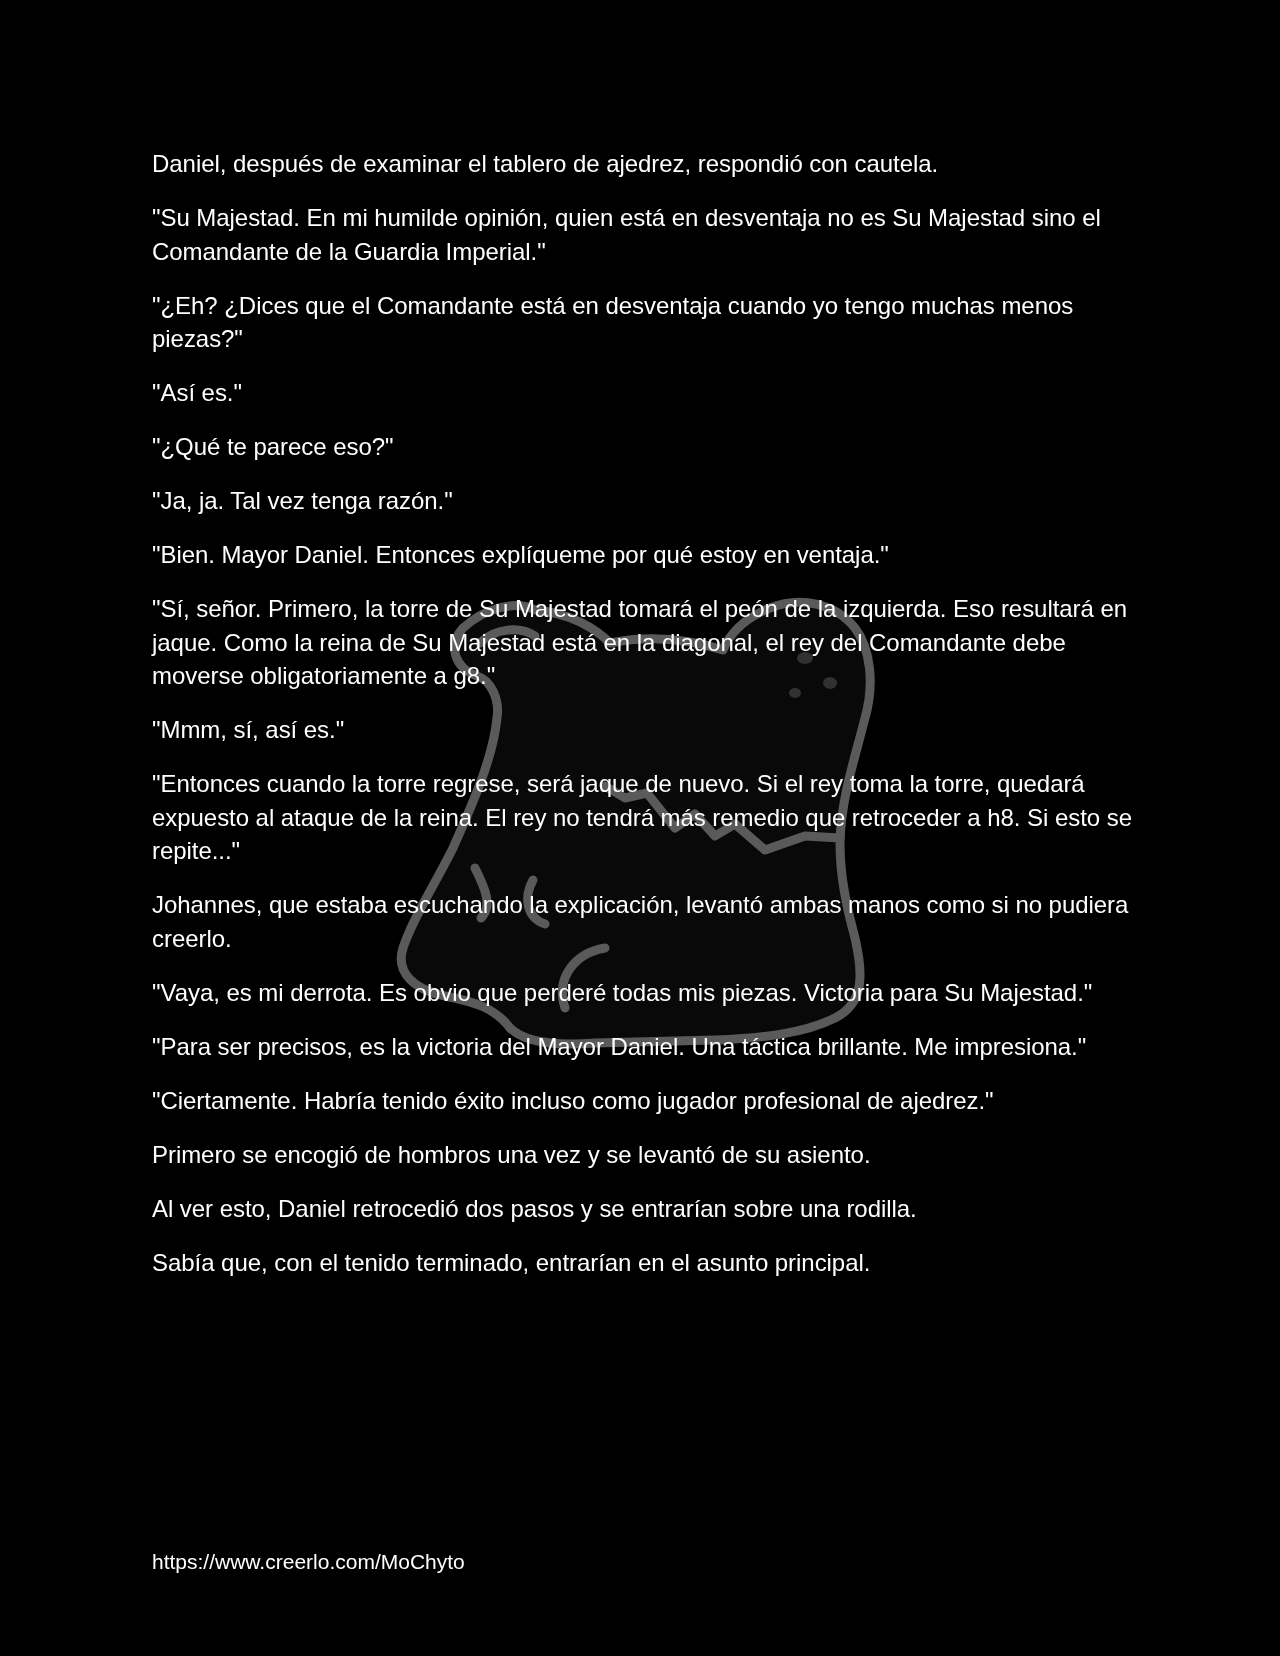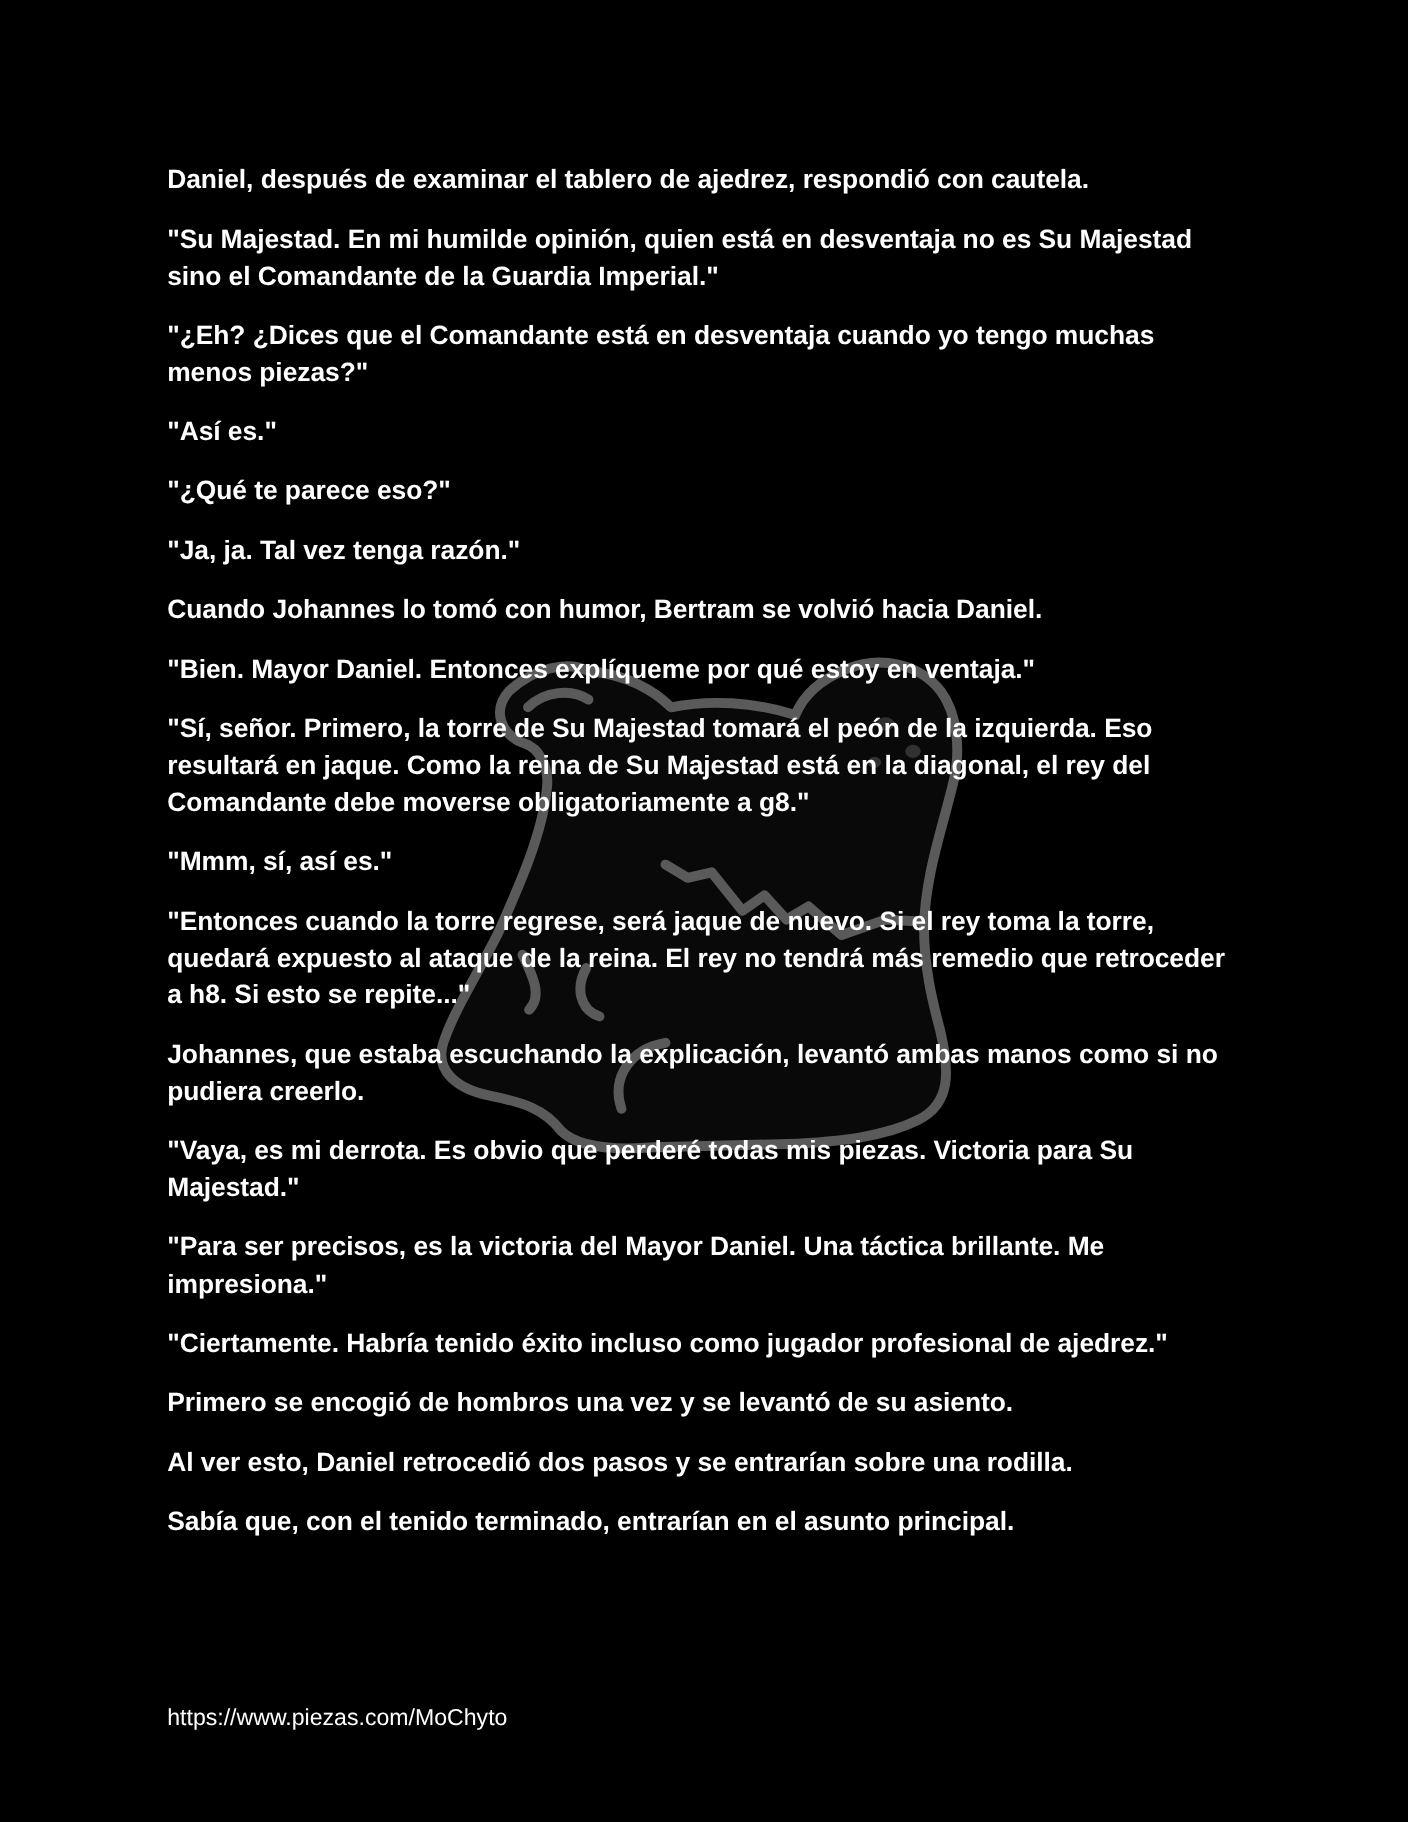--- a/index.html
+++ b/index.html
@@ -30,21 +30,20 @@
     top: 147px;
     width: 980px;
     z-index: 1;
   }
   .content p {
     margin: 0 0 20.5px 0;
     font-size: 24px;
     line-height: 33.5px;
     color: #ffffff;
     letter-spacing: -0.05px;
-    font-weight: bold;
   }
   .footer-link {
     position: absolute;
     left: 152px;
     top: 1549px;
     font-size: 21px;
     line-height: 26px;
     color: #ffffff;
     text-decoration: none;
     z-index: 1;
@@ -91,27 +90,26 @@
   </g>
 </svg>
 
 <div class="content">
   <p>Daniel, después de examinar el tablero de ajedrez, respondió con cautela.</p>
   <p>"Su Majestad. En mi humilde opinión, quien está en desventaja no es Su Majestad sino el Comandante de la Guardia Imperial."</p>
   <p>"¿Eh? ¿Dices que el Comandante está en desventaja cuando yo tengo muchas menos piezas?"</p>
   <p>"Así es."</p>
   <p>"¿Qué te parece eso?"</p>
   <p>"Ja, ja. Tal vez tenga razón."</p>
-  <p>Cuando Johannes lo tomó con humor, Bertram se volvió hacia Daniel.</p>
   <p>"Bien. Mayor Daniel. Entonces explíqueme por qué estoy en ventaja."</p>
   <p>"Sí, señor. Primero, la torre de Su Majestad tomará el peón de la izquierda. Eso resultará en jaque. Como la reina de Su Majestad está en la diagonal, el rey del Comandante debe moverse obligatoriamente a g8."</p>
   <p>"Mmm, sí, así es."</p>
   <p>"Entonces cuando la torre regrese, será jaque de nuevo. Si el rey toma la torre, quedará expuesto al ataque de la reina. El rey no tendrá más remedio que retroceder a h8. Si esto se repite..."</p>
   <p>Johannes, que estaba escuchando la explicación, levantó ambas manos como si no pudiera creerlo.</p>
   <p>"Vaya, es mi derrota. Es obvio que perderé todas mis piezas. Victoria para Su Majestad."</p>
   <p>"Para ser precisos, es la victoria del Mayor Daniel. Una táctica brillante. Me impresiona."</p>
   <p>"Ciertamente. Habría tenido éxito incluso como jugador profesional de ajedrez."</p>
   <p>Primero se encogió de hombros una vez y se levantó de su asiento.</p>
   <p>Al ver esto, Daniel retrocedió dos pasos y se entrarían sobre una rodilla.</p>
   <p>Sabía que, con el tenido terminado, entrarían en el asunto principal.</p>
 </div>
 
-<a class="footer-link">https://www.piezas.com/MoChyto</a>
+<a class="footer-link">https://www.creerlo.com/MoChyto</a>
 
 </body></html>

